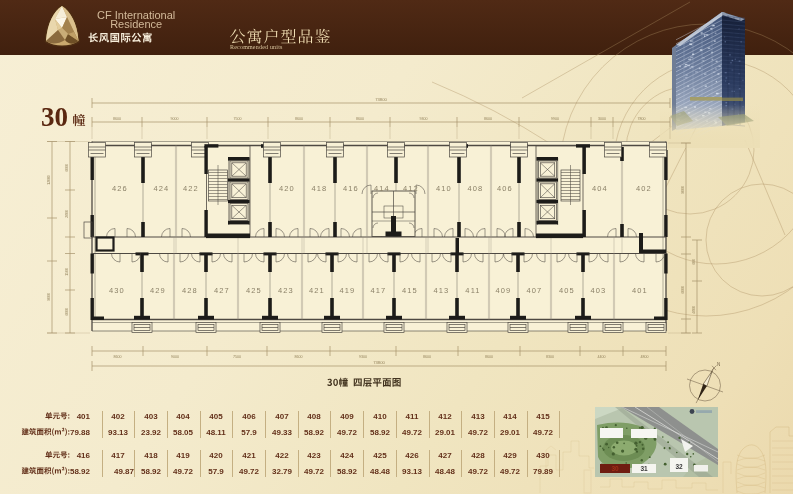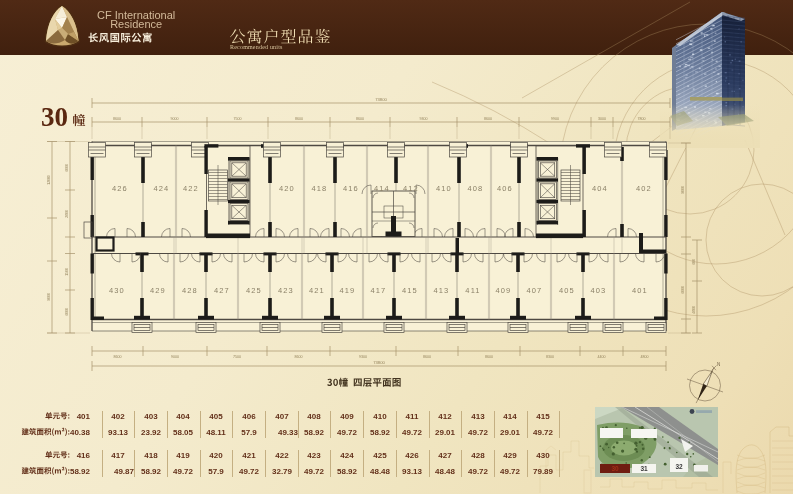--- a/index.html
+++ b/index.html
@@ -1102,27 +1102,27 @@
     <div style="position:absolute;left:233px;top:412px;width:32px;text-align:center;">406</div>
     <div style="position:absolute;left:266px;top:412px;width:32px;text-align:center;">407</div>
     <div style="position:absolute;left:298px;top:412px;width:32px;text-align:center;">408</div>
     <div style="position:absolute;left:331px;top:412px;width:32px;text-align:center;">409</div>
     <div style="position:absolute;left:364px;top:412px;width:32px;text-align:center;">410</div>
     <div style="position:absolute;left:396px;top:412px;width:32px;text-align:center;">411</div>
     <div style="position:absolute;left:429px;top:412px;width:32px;text-align:center;">412</div>
     <div style="position:absolute;left:462px;top:412px;width:32px;text-align:center;">413</div>
     <div style="position:absolute;left:494px;top:412px;width:32px;text-align:center;">414</div>
     <div style="position:absolute;left:527px;top:412px;width:32px;text-align:center;">415</div>
-<div style="position:absolute;left:60px;top:428px;width:30px;text-align:right;">40.38</div>
+<div style="position:absolute;left:60px;top:428px;width:30px;text-align:right;">79.88</div>
     <div style="position:absolute;left:102px;top:428px;width:32px;text-align:center;">93.13</div>
     <div style="position:absolute;left:135px;top:428px;width:32px;text-align:center;">23.92</div>
     <div style="position:absolute;left:167px;top:428px;width:32px;text-align:center;">58.05</div>
     <div style="position:absolute;left:200px;top:428px;width:32px;text-align:center;">48.11</div>
     <div style="position:absolute;left:233px;top:428px;width:32px;text-align:center;">57.9</div>
-    <div style="position:absolute;left:266px;top:428px;width:32px;text-align:right;">49.33</div>
+    <div style="position:absolute;left:266px;top:428px;width:32px;text-align:center;">49.33</div>
     <div style="position:absolute;left:298px;top:428px;width:32px;text-align:center;">58.92</div>
     <div style="position:absolute;left:331px;top:428px;width:32px;text-align:center;">49.72</div>
     <div style="position:absolute;left:364px;top:428px;width:32px;text-align:center;">58.92</div>
     <div style="position:absolute;left:396px;top:428px;width:32px;text-align:center;">49.72</div>
     <div style="position:absolute;left:429px;top:428px;width:32px;text-align:center;">29.01</div>
     <div style="position:absolute;left:462px;top:428px;width:32px;text-align:center;">49.72</div>
     <div style="position:absolute;left:494px;top:428px;width:32px;text-align:center;">29.01</div>
     <div style="position:absolute;left:527px;top:428px;width:32px;text-align:center;">49.72</div>
 <div style="position:absolute;left:60px;top:451px;width:30px;text-align:right;">416</div>
     <div style="position:absolute;left:102px;top:451px;width:32px;text-align:center;">417</div>

